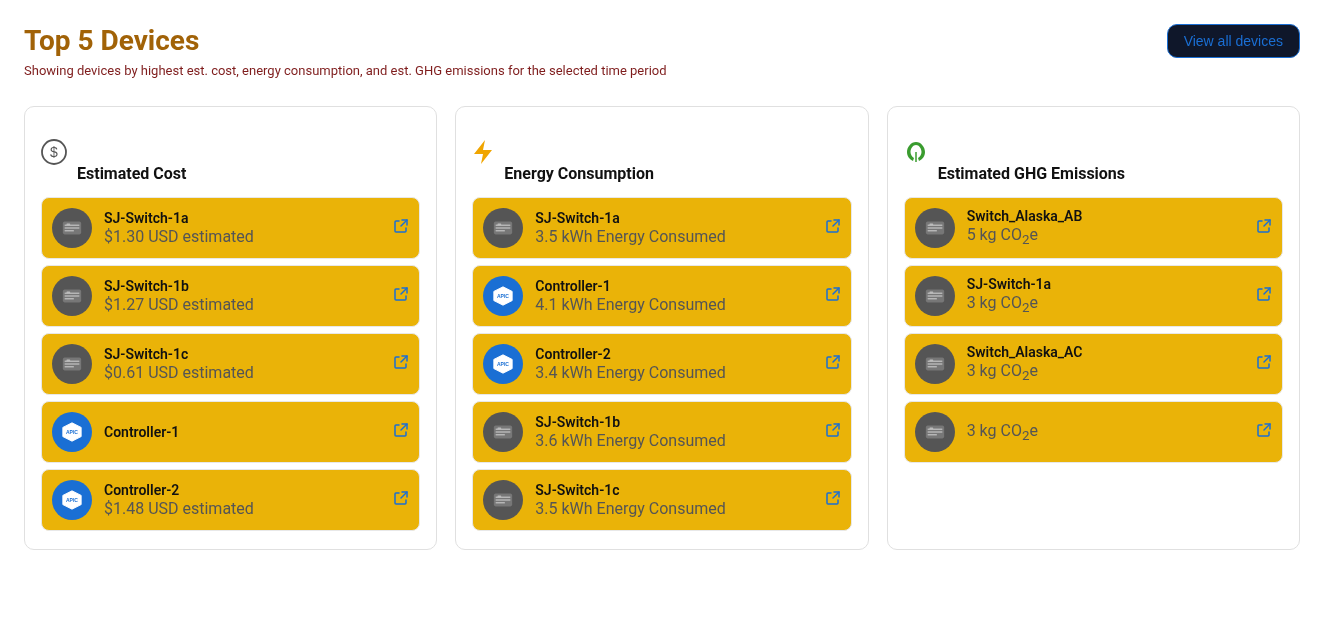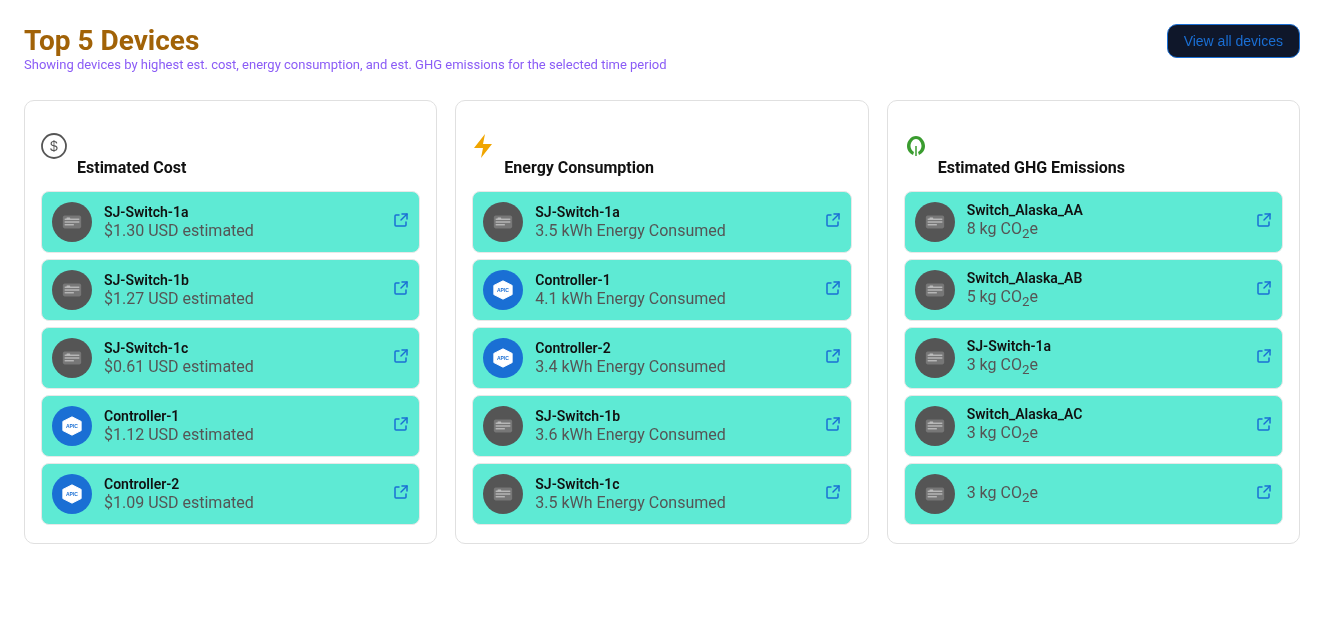--- a/index.html
+++ b/index.html
@@ -28,22 +28,23 @@
       background: #0f172a;
       border-radius: 10px;
       padding: 8px 16px;
       font-size: 14px;
       font-weight: 400;
       cursor: pointer;
       white-space: nowrap;
     }
     .subtitle {
       font-size: 13px;
-      color: #8b5cf6;
+      color: #7f1d1d;
       margin-bottom: 20px;
+      margin-top: 6px;
     }
     .panels {
       display: flex;
       gap: 18px;
     }
     .panel {
       flex: 1;
       border: 1.5px solid #e0e0e0;
       border-radius: 10px;
       padding: 18px 16px;
@@ -71,21 +72,21 @@
       gap: 0;
     }
     .device-item {
       display: flex;
       align-items: center;
       gap: 12px;
       padding: 10px 10px;
       border: 1px solid #e8e8e8;
       border-radius: 8px;
       margin-bottom: 6px;
-      background: #5eead4;
+      background: #eab308;
     }
     .device-item:last-child {
       margin-bottom: 0;
     }
     .device-avatar {
       width: 40px;
       height: 40px;
       border-radius: 50%;
       display: flex;
       align-items: center;
@@ -207,38 +208,37 @@
         </div>
         <div class="device-item">
           <div class="device-avatar avatar-controller">
             <svg viewBox="0 0 24 24" fill="none" xmlns="http://www.w3.org/2000/svg" width="22" height="22">
     <polygon points="12,2 22,7 22,17 12,22 2,17 2,7" fill="white" stroke="white" stroke-width="1"></polygon>
     <text x="12" y="14.5" text-anchor="middle" fill="#1a6fd4" font-size="5.5" font-weight="bold" font-family="Arial, sans-serif">APIC</text>
   </svg>
           </div>
           <div class="device-info">
             <div class="device-name">Controller-1</div>
-            <div class="device-value">$1.12 USD estimated</div>
           </div>
           <span class="device-link"><svg width="16" height="16" viewBox="0 0 16 16" fill="none" xmlns="http://www.w3.org/2000/svg">
   <path d="M6 3H3a1 1 0 00-1 1v9a1 1 0 001 1h9a1 1 0 001-1v-3" stroke="#1a6fd4" stroke-width="1.5" stroke-linecap="round"></path>
   <path d="M9 2h5v5" stroke="#1a6fd4" stroke-width="1.5" stroke-linecap="round" stroke-linejoin="round"></path>
   <path d="M14 2L8 8" stroke="#1a6fd4" stroke-width="1.5" stroke-linecap="round"></path>
 </svg></span>
         </div>
         <div class="device-item">
           <div class="device-avatar avatar-controller">
             <svg viewBox="0 0 24 24" fill="none" xmlns="http://www.w3.org/2000/svg" width="22" height="22">
     <polygon points="12,2 22,7 22,17 12,22 2,17 2,7" fill="white" stroke="white" stroke-width="1"></polygon>
     <text x="12" y="14.5" text-anchor="middle" fill="#1a6fd4" font-size="5.5" font-weight="bold" font-family="Arial, sans-serif">APIC</text>
   </svg>
           </div>
           <div class="device-info">
             <div class="device-name">Controller-2</div>
-            <div class="device-value">$1.09 USD estimated</div>
+            <div class="device-value">$1.48 USD estimated</div>
           </div>
           <span class="device-link"><svg width="16" height="16" viewBox="0 0 16 16" fill="none" xmlns="http://www.w3.org/2000/svg">
   <path d="M6 3H3a1 1 0 00-1 1v9a1 1 0 001 1h9a1 1 0 001-1v-3" stroke="#1a6fd4" stroke-width="1.5" stroke-linecap="round"></path>
   <path d="M9 2h5v5" stroke="#1a6fd4" stroke-width="1.5" stroke-linecap="round" stroke-linejoin="round"></path>
   <path d="M14 2L8 8" stroke="#1a6fd4" stroke-width="1.5" stroke-linecap="round"></path>
 </svg></span>
         </div>
     </div>
   </div>
     <div class="panel">
@@ -347,40 +347,20 @@
   </div>
     <div class="panel">
     <div class="panel-header">
       <span class="panel-icon"><svg width="24" height="24" viewBox="0 0 24 24" fill="none" xmlns="http://www.w3.org/2000/svg">
     <path d="M12 2C7 2 3 7 3 12c0 4 2.5 7.5 6 9l1-3c-2-1-3.5-3.5-3.5-6 0-3.5 2.5-7 5.5-7 3 0 5.5 3.5 5.5 7 0 2.5-1.5 5-3.5 6l1 3c3.5-1.5 6-5 6-9 0-5-4-10-9-10z" fill="#3a9c2f"></path>
     <path d="M12 12 L12 22" stroke="#3a9c2f" stroke-width="1.5"></path>
   </svg></span>
       <span class="panel-title">Estimated GHG Emissions</span>
     </div>
     <div class="device-list">
-      <div class="device-item">
-          <div class="device-avatar avatar-switch">
-            <svg viewBox="0 0 24 24" fill="none" xmlns="http://www.w3.org/2000/svg" width="22" height="22">
-    <rect x="2" y="5" width="20" height="14" rx="2" fill="#777"></rect>
-    <line x1="4" y1="9" x2="20" y2="9" stroke="#bbb" stroke-width="1.5"></line>
-    <line x1="4" y1="12" x2="20" y2="12" stroke="#bbb" stroke-width="1.5"></line>
-    <line x1="4" y1="15" x2="14" y2="15" stroke="#bbb" stroke-width="1.5"></line>
-    <rect x="6" y="7" width="4" height="2" rx="0.5" fill="#bbb"></rect>
-  </svg>
-          </div>
-          <div class="device-info">
-            <div class="device-name">Switch_Alaska_AA</div>
-            <div class="device-value">8 kg CO<sub>2</sub>e</div>
-          </div>
-          <span class="device-link"><svg width="16" height="16" viewBox="0 0 16 16" fill="none" xmlns="http://www.w3.org/2000/svg">
-  <path d="M6 3H3a1 1 0 00-1 1v9a1 1 0 001 1h9a1 1 0 001-1v-3" stroke="#1a6fd4" stroke-width="1.5" stroke-linecap="round"></path>
-  <path d="M9 2h5v5" stroke="#1a6fd4" stroke-width="1.5" stroke-linecap="round" stroke-linejoin="round"></path>
-  <path d="M14 2L8 8" stroke="#1a6fd4" stroke-width="1.5" stroke-linecap="round"></path>
-</svg></span>
-        </div>
         <div class="device-item">
           <div class="device-avatar avatar-switch">
             <svg viewBox="0 0 24 24" fill="none" xmlns="http://www.w3.org/2000/svg" width="22" height="22">
     <rect x="2" y="5" width="20" height="14" rx="2" fill="#777"></rect>
     <line x1="4" y1="9" x2="20" y2="9" stroke="#bbb" stroke-width="1.5"></line>
     <line x1="4" y1="12" x2="20" y2="12" stroke="#bbb" stroke-width="1.5"></line>
     <line x1="4" y1="15" x2="14" y2="15" stroke="#bbb" stroke-width="1.5"></line>
     <rect x="6" y="7" width="4" height="2" rx="0.5" fill="#bbb"></rect>
   </svg>
           </div>

